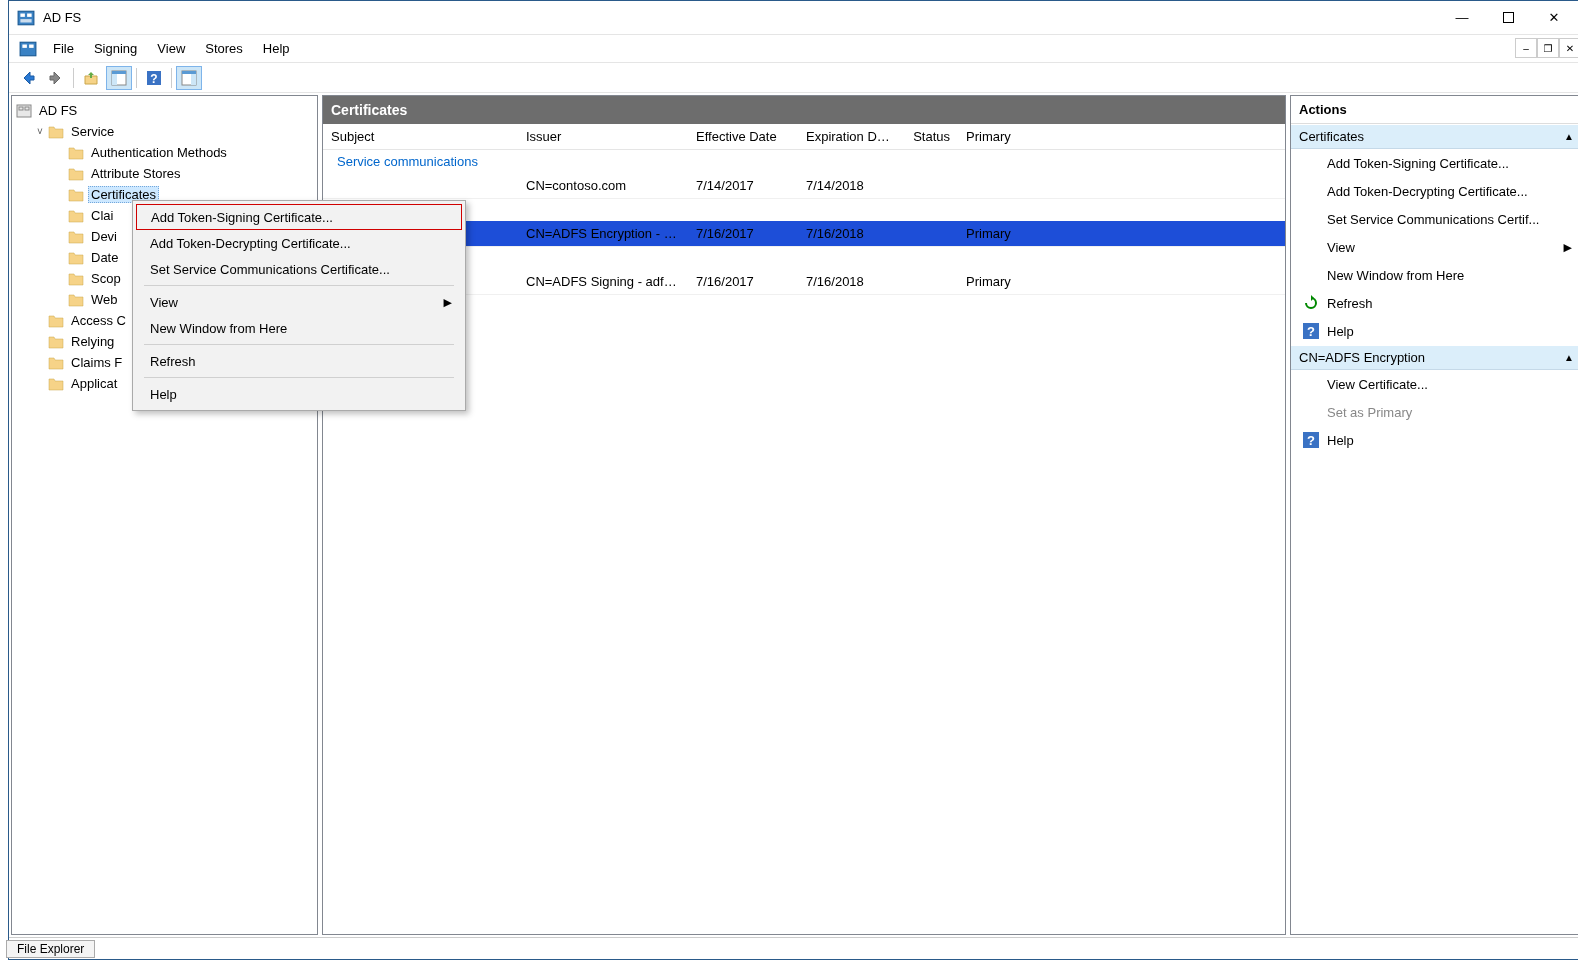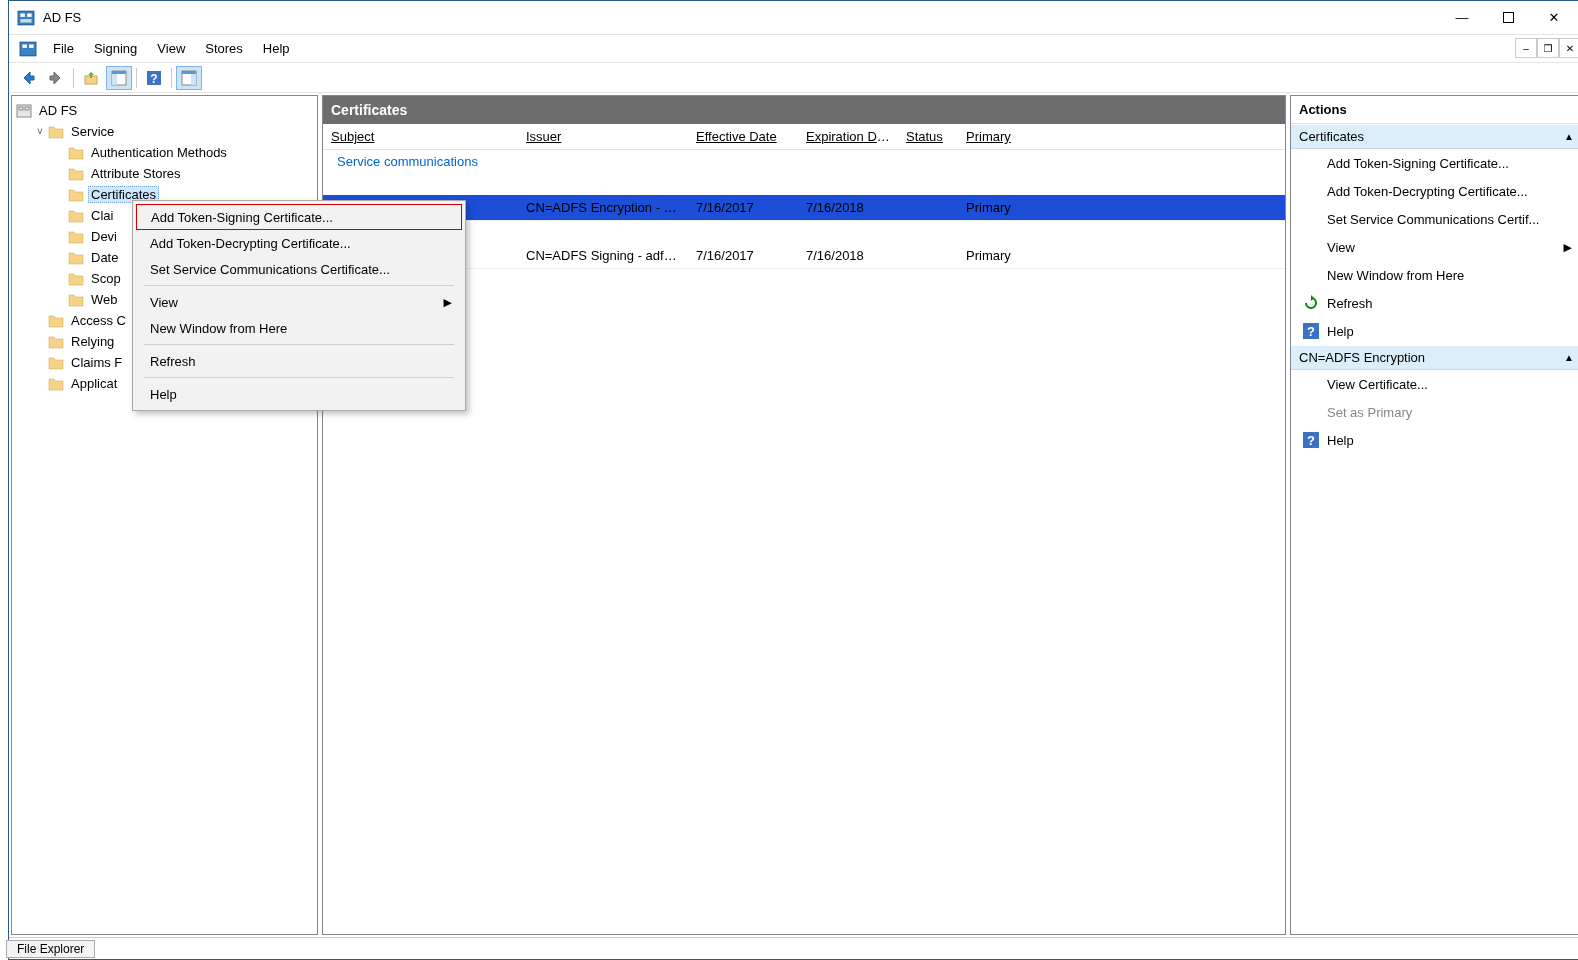--- a/index.html
+++ b/index.html
@@ -26,27 +26,27 @@
 .tree-node .exp { width: 16px; text-align: center; font-size: 10px; color: #555; cursor: pointer; }
 .tree-node .folder { width: 16px; height: 14px; margin-right: 4px; }
 .tree-node .label { padding: 1px 3px; }
 .tree-node.selected .label { background: #cde8ff; border: 1px dotted #74a7db; padding: 0 2px; }
 .tree-node .root-icon { width: 16px; height: 16px; margin-right: 4px; }
 .ind-0 { padding-left: 4px; }
 .ind-1 { padding-left: 20px; }
 .ind-2 { padding-left: 40px; }
 .list-pane { flex: 1; display: flex; flex-direction: column; border: 1px solid #828790; margin: 2px; min-width: 0; }
 .list-header { background: #6d6d6d; color: #fff; height: 28px; display: flex; align-items: center; padding: 0 8px; font-size: 14px; font-weight: 600; }
-.cols { display: flex; height: 26px; border-bottom: 1px solid #e5e5e5; font-size: 13px; color: #000; align-items: center; text-decoration: underline; }
+.cols { display: flex; height: 26px; border-bottom: 1px solid #e5e5e5; font-size: 13px; color: #000; align-items: center; }
 .cols > div, .row > div { overflow: hidden; text-overflow: ellipsis; white-space: nowrap; padding: 0 8px; }
 .c-subject { width: 195px; }
 .c-issuer { width: 170px; }
 .c-eff { width: 110px; }
 .c-exp { width: 100px; }
-.c-status { width: 60px; }
+.c-status { width: 60px; text-align: right; }
 .c-primary { width: 80px; }
 .group { color: #0066cc; font-size: 13px; padding: 4px 14px; }
 .row { display: flex; height: 26px; font-size: 13px; align-items: center; border-bottom: 1px solid #f0f0f0; }
 .row .c-subject { padding-left: 24px; position: relative; }
 .row.selected { background: #1d4ed8; }
 .actions-pane { width: 293px; border: 1px solid #828790; margin: 2px; display: flex; flex-direction: column; font-size: 13px; }
 .actions-title { height: 28px; display: flex; align-items: center; padding: 0 8px; font-weight: 600; border-bottom: 1px solid #ddd; background: #fff; }
 .ap-section-hdr { background: #dbeefa; height: 24px; display: flex; align-items: center; justify-content: space-between; padding: 0 8px; border-bottom: 1px solid #c5d9e8; margin-top: 1px; }
 .ap-item { height: 28px; display: flex; align-items: center; padding: 0 10px 0 36px; position: relative; }
 .ap-item.disabled { color: #888; }
@@ -256,20 +256,28 @@
       <div class="cols">
         <div class="c-subject">Subject</div>
         <div class="c-issuer">Issuer</div>
         <div class="c-eff">Effective Date</div>
         <div class="c-exp">Expiration Date</div>
         <div class="c-status">Status</div>
         <div class="c-primary">Primary</div>
       </div>
       <div class="group">Service communications</div>
       <div id="rows-container">
+          <div class="row">
+            <div class="c-subject"></div>
+            <div class="c-issuer">CN=contoso.com</div>
+            <div class="c-eff">7/14/2017</div>
+            <div class="c-exp">7/14/2018</div>
+            <div class="c-status"></div>
+            <div class="c-primary"></div>
+          </div>
           <div style="height: 22px;"></div>
           <div class="row selected">
             <div class="c-subject"></div>
             <div class="c-issuer">CN=ADFS Encryption - ad...</div>
             <div class="c-eff">7/16/2017</div>
             <div class="c-exp">7/16/2018</div>
             <div class="c-status"></div>
             <div class="c-primary">Primary</div>
           </div>
           <div style="height: 22px;"></div>

